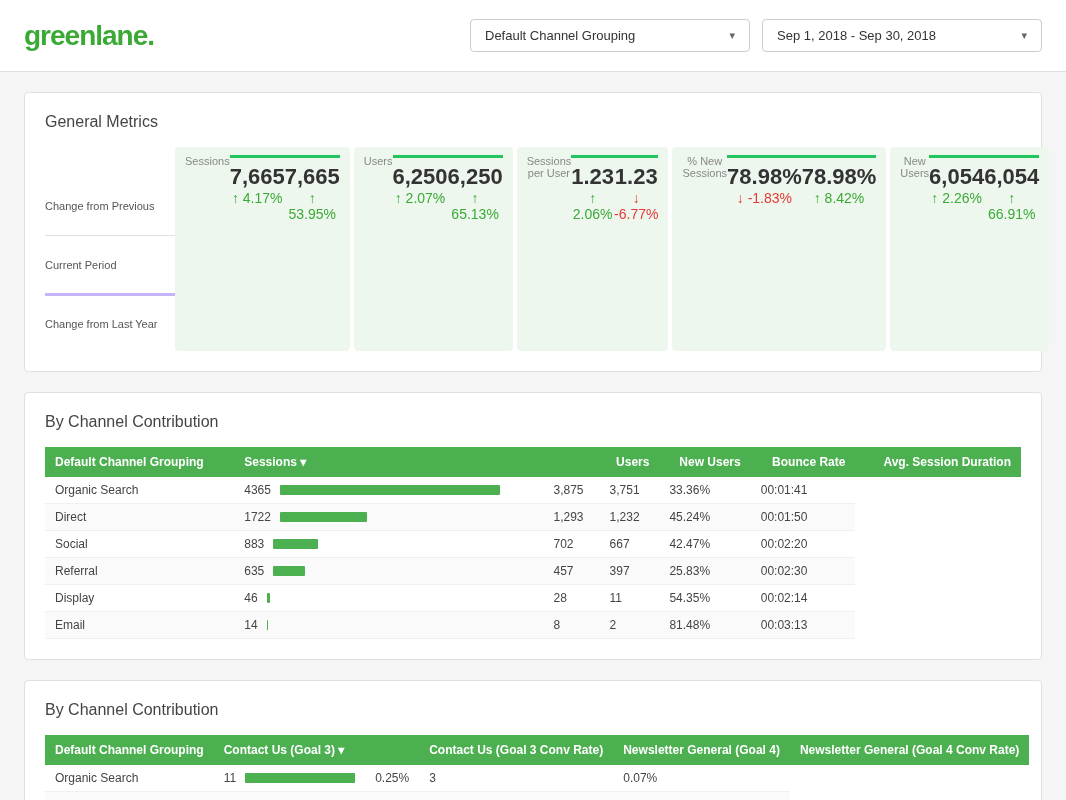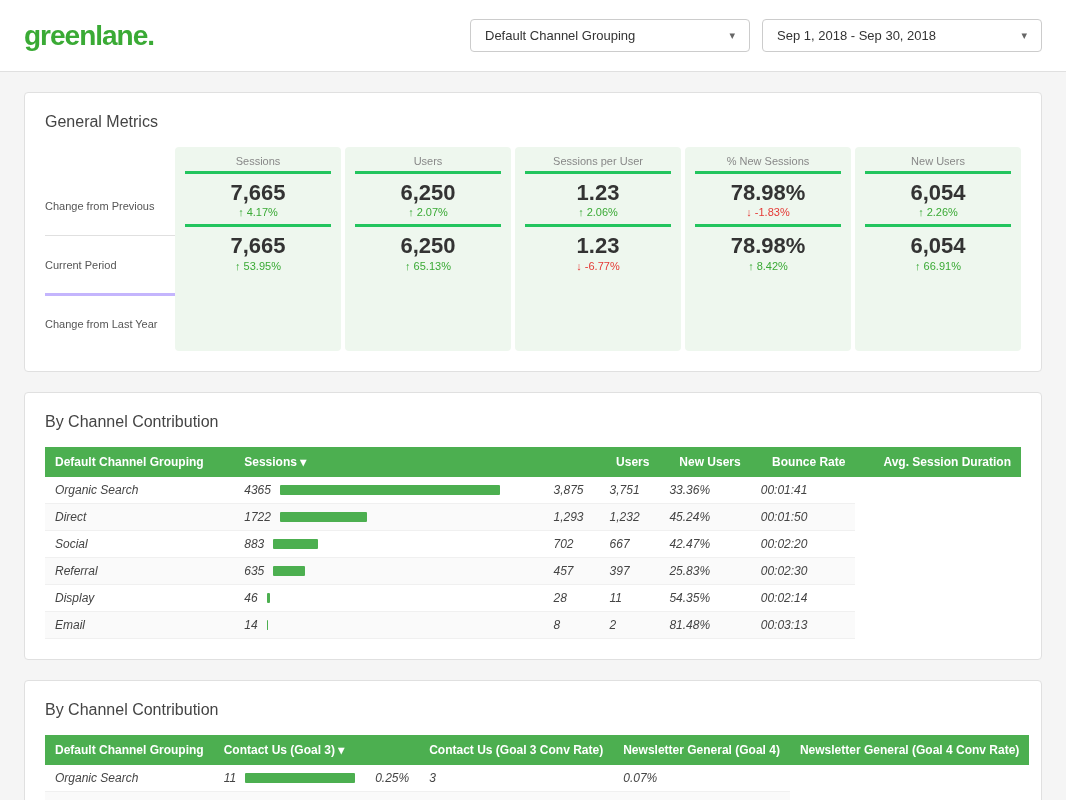--- a/index.html
+++ b/index.html
@@ -90,41 +90,41 @@
       display: grid;
       grid-template-columns: repeat(5, 1fr);
       flex: 1;
       gap: 4px;
     }
     .metric-col {
       background: #eef7ee;
       border-radius: 4px;
       padding: 8px 10px;
       display: flex;
-      flex-direction: column;
+      flex-direction: row;
     }
     .metric-col-header {
       color: #888;
       font-size: 11px;
       text-align: center;
       padding-bottom: 4px;
     }
     .metric-row {
       border-top: 3px solid #22c55e;
       padding: 6px 0;
       text-align: center;
     }
     .metric-value {
       font-size: 22px;
       font-weight: 600;
       color: #333;
       line-height: 1.2;
     }
     .metric-change {
-      font-size: 11px;
+      font-size: 14px;
     }
     .metric-change.up { color: #3aaa35; }
     .metric-change.down { color: #e53935; }
 
     
     .data-table {
       width: 100%;
       border-collapse: collapse;
       font-size: 12px;
     }
@@ -135,21 +135,20 @@
       text-align: left;
       font-weight: 600;
       font-size: 12px;
       white-space: nowrap;
     }
     .data-table th.right { text-align: right; }
     .data-table td {
       padding: 6px 10px;
       border-bottom: 1px solid #f0f0f0;
       color: #444;
-      font-style: italic;
     }
     .data-table td.right { text-align: left; }
     .data-table tr:nth-child(even) { background: #fafafa; }
 
     
     .bar-cell {
       display: flex;
       align-items: center;
       gap: 9px;
       white-space: nowrap;

